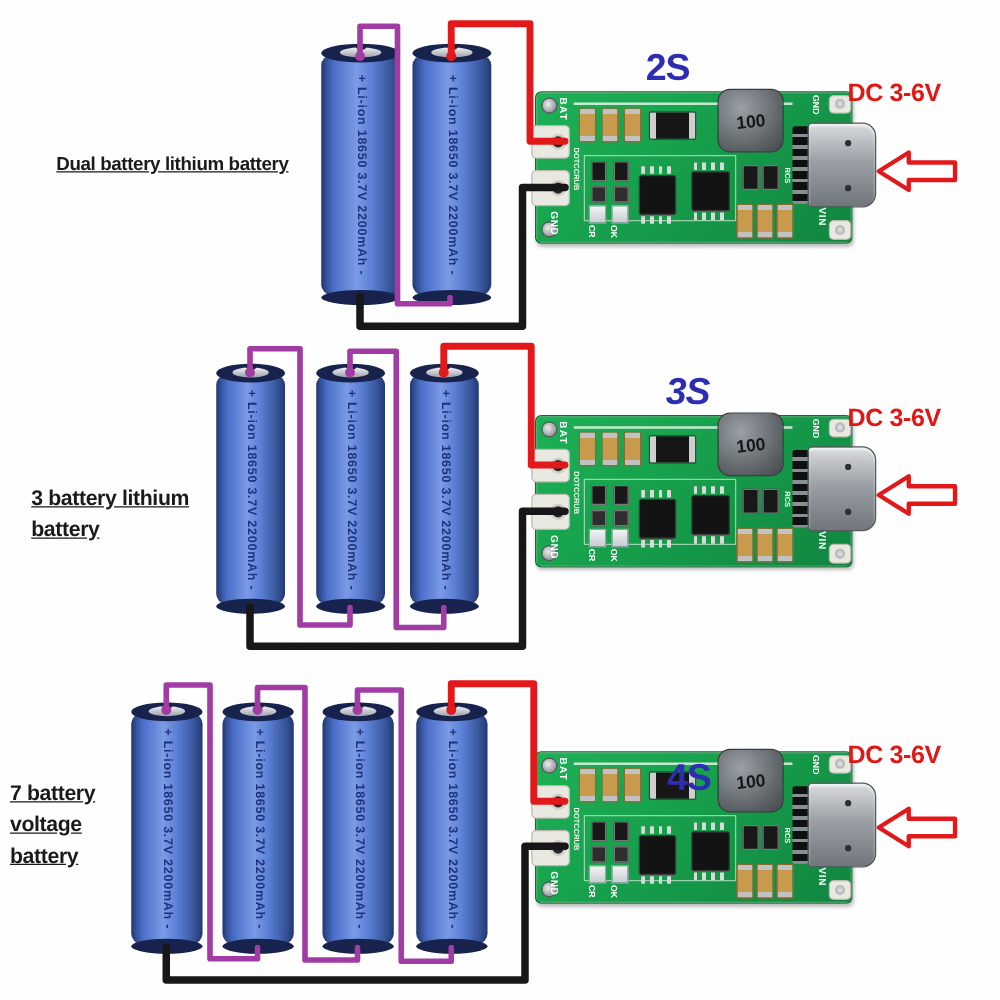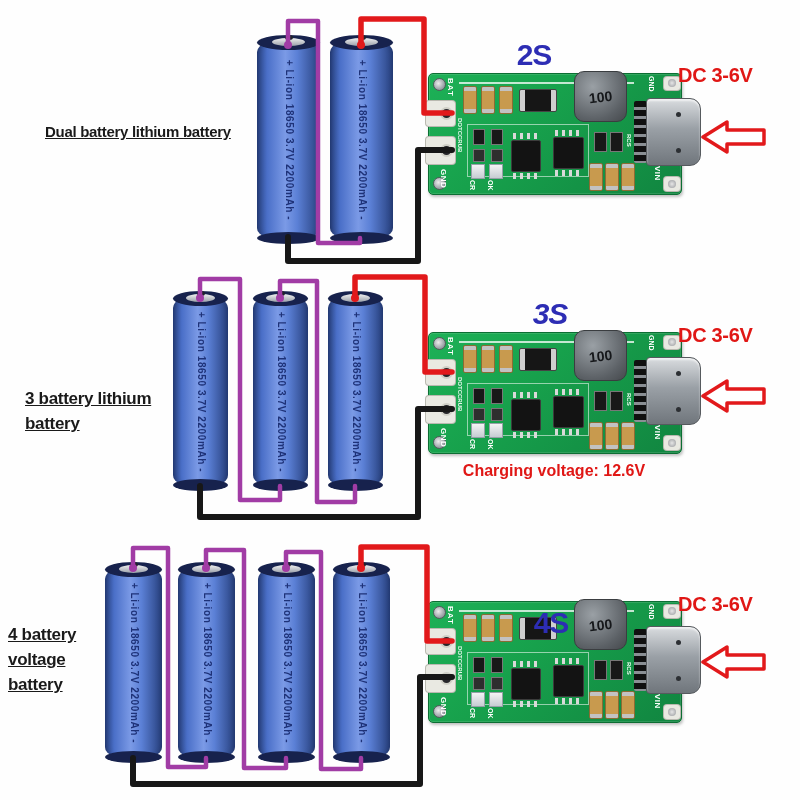--- a/index.html
+++ b/index.html
@@ -136,21 +136,21 @@
 <div class="stage">
 
   <div class="row-label r1">
     <span>Dual battery lithium battery</span>
   </div>
   <div class="row-label r2">
     <span>3 battery lithium</span>
     <span>battery</span>
   </div>
   <div class="row-label r3">
-    <span>4 battery</span>
+    <span>7 battery</span>
     <span>voltage</span>
     <span>battery</span>
   </div>
 
   <div class="battery" style="left:257px;top:38px;width:63px;height:204px">
     <div class="cap-top">
         <div class="btn"></div>
         <div class="nub"></div>
       </div>
     <span class="bat-label">+ Li-ion 18650 3.7V 2200mAh -</span>
@@ -379,21 +379,20 @@
     <div class="pad-dot pd-br"></div>
   </div>
 </div>
 
   <div class="s-label s1">2S</div>
   <div class="s-label s2">3S</div>
   <div class="s-label s3">4S</div>
   <div class="dc-label d1">DC 3-6V</div>
   <div class="dc-label d2">DC 3-6V</div>
   <div class="dc-label d3">DC 3-6V</div>
-  <div class="charging v2">Charging voltage: 12.6V</div>
 
   <svg class="wires" width="800" height="800" viewBox="0 0 800 800">
 
     <polyline class="w w-purple" points="288,45 288,21 318,21 318,243 360,243 360,238"></polyline>
     <polyline class="w w-red" points="361,45 361,19 424,19 424,113 452,113"></polyline>
     <polyline class="w w-black" points="288,237 288,261 418,261 418,150 452,150"></polyline>
     <circle class="solder-p" cx="288" cy="45" r="4"></circle>
     <circle class="solder-r" cx="361" cy="45" r="4"></circle>
 
     <polyline class="w w-purple" points="200,298 200,279 240,279 240,500 280,500 280,486"></polyline>

